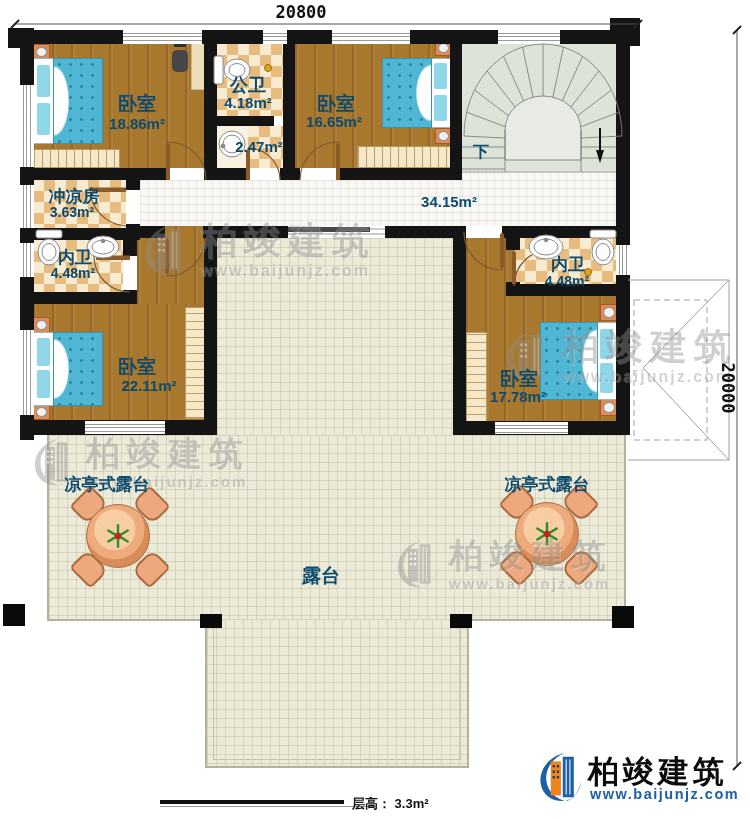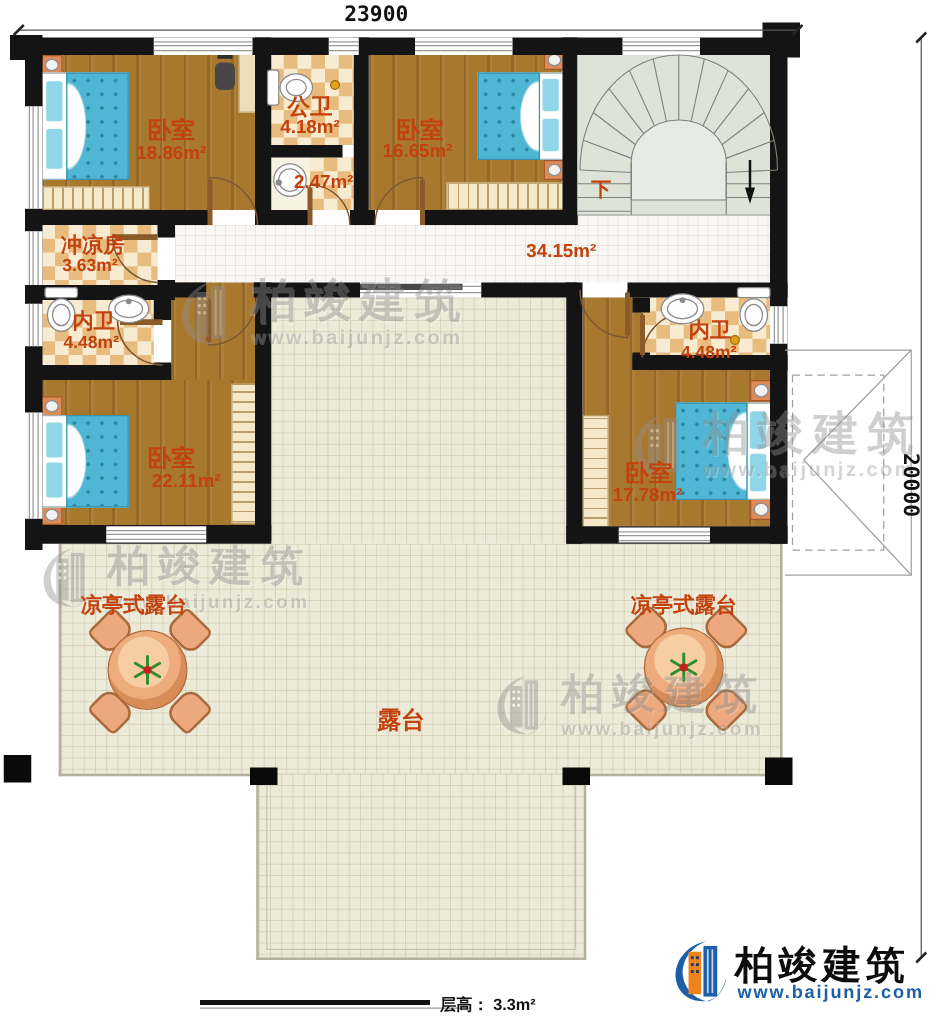--- a/index.html
+++ b/index.html
@@ -55,21 +55,21 @@
   
   #linework{position:absolute;left:0;top:0;z-index:5;pointer-events:none;}
   
   .wm{position:absolute;display:flex;align-items:flex-start;gap:8px;z-index:6;opacity:.42;pointer-events:none;}
   .wm svg{color:#8f8f8f;}
   .wm-name{font-size:37px;font-weight:800;color:#8f8f8f;letter-spacing:7px;line-height:1;
            text-shadow:1px 1px 0 rgba(255,255,255,.55);}
   .wm-url{font-size:16px;font-weight:700;color:#999;letter-spacing:2px;margin-top:3px;
            text-shadow:1px 1px 0 rgba(255,255,255,.55);}
   
-  .lbl{position:absolute;transform:translate(-50%,-50%);font-weight:bold;color:#c2410c;white-space:nowrap;z-index:7;}
+  .lbl{position:absolute;transform:translate(-50%,-50%);font-weight:bold;color:#0c4a6e;white-space:nowrap;z-index:7;}
   .dim{position:absolute;transform:translate(-50%,-50%);font-weight:bold;color:#111;font-size:17px;z-index:7;
        font-family:"DejaVu Sans Mono","Liberation Mono",monospace;}
   .dim-rot{transform:translate(-50%,-50%) rotate(90deg);}
   
   .t-row{position:absolute;z-index:8;display:flex;align-items:baseline;gap:2px;color:#111;}
   .uline1{position:absolute;background:#111;z-index:8;}
   .uline2{position:absolute;background:#9a9a9a;z-index:8;}
   .stat{position:absolute;z-index:8;font-size:13px;font-weight:bold;color:#111;white-space:nowrap;}
   .logo-name{position:absolute;z-index:8;font-size:31px;font-weight:900;letter-spacing:4px;color:#0c0c0c;white-space:nowrap;}
   .logo-url{position:absolute;z-index:8;font-size:14.5px;font-weight:700;letter-spacing:1.5px;color:#1c5fa6;white-space:nowrap;}
@@ -355,21 +355,21 @@
   <div class="wm" style="left:393px;top:538px;">
     <svg width="48" height="52">
         <use href="#bjglyph" width="48" height="52"></use>
       </svg>
     <div>
       <div class="wm-name" style="font-size:34px;">柏竣建筑</div>
       <div class="wm-url" style="font-size:15px;">www.baijunjz.com</div>
     </div>
   </div>
 
-  <div class="dim" style="left:301px;top:12px;">23900</div>
+  <div class="dim" style="left:301px;top:12px;">20800</div>
   <div class="dim dim-rot" style="left:728px;top:388px;">20000</div>
 
   <div class="lbl" style="left:137px;top:104px;font-size:19px;">卧室</div>
   <div class="lbl" style="left:137px;top:123px;font-size:15px;">18.86m²</div>
   <div class="lbl" style="left:248px;top:85px;font-size:18px;">公卫</div>
   <div class="lbl" style="left:248px;top:102px;font-size:15px;">4.18m²</div>
   <div class="lbl" style="left:259px;top:146px;font-size:15px;">2.47m²</div>
   <div class="lbl" style="left:336px;top:104px;font-size:19px;">卧室</div>
   <div class="lbl" style="left:334px;top:121px;font-size:15px;">16.65m²</div>
   <div class="lbl" style="left:481px;top:152px;font-size:16px;">下</div>

